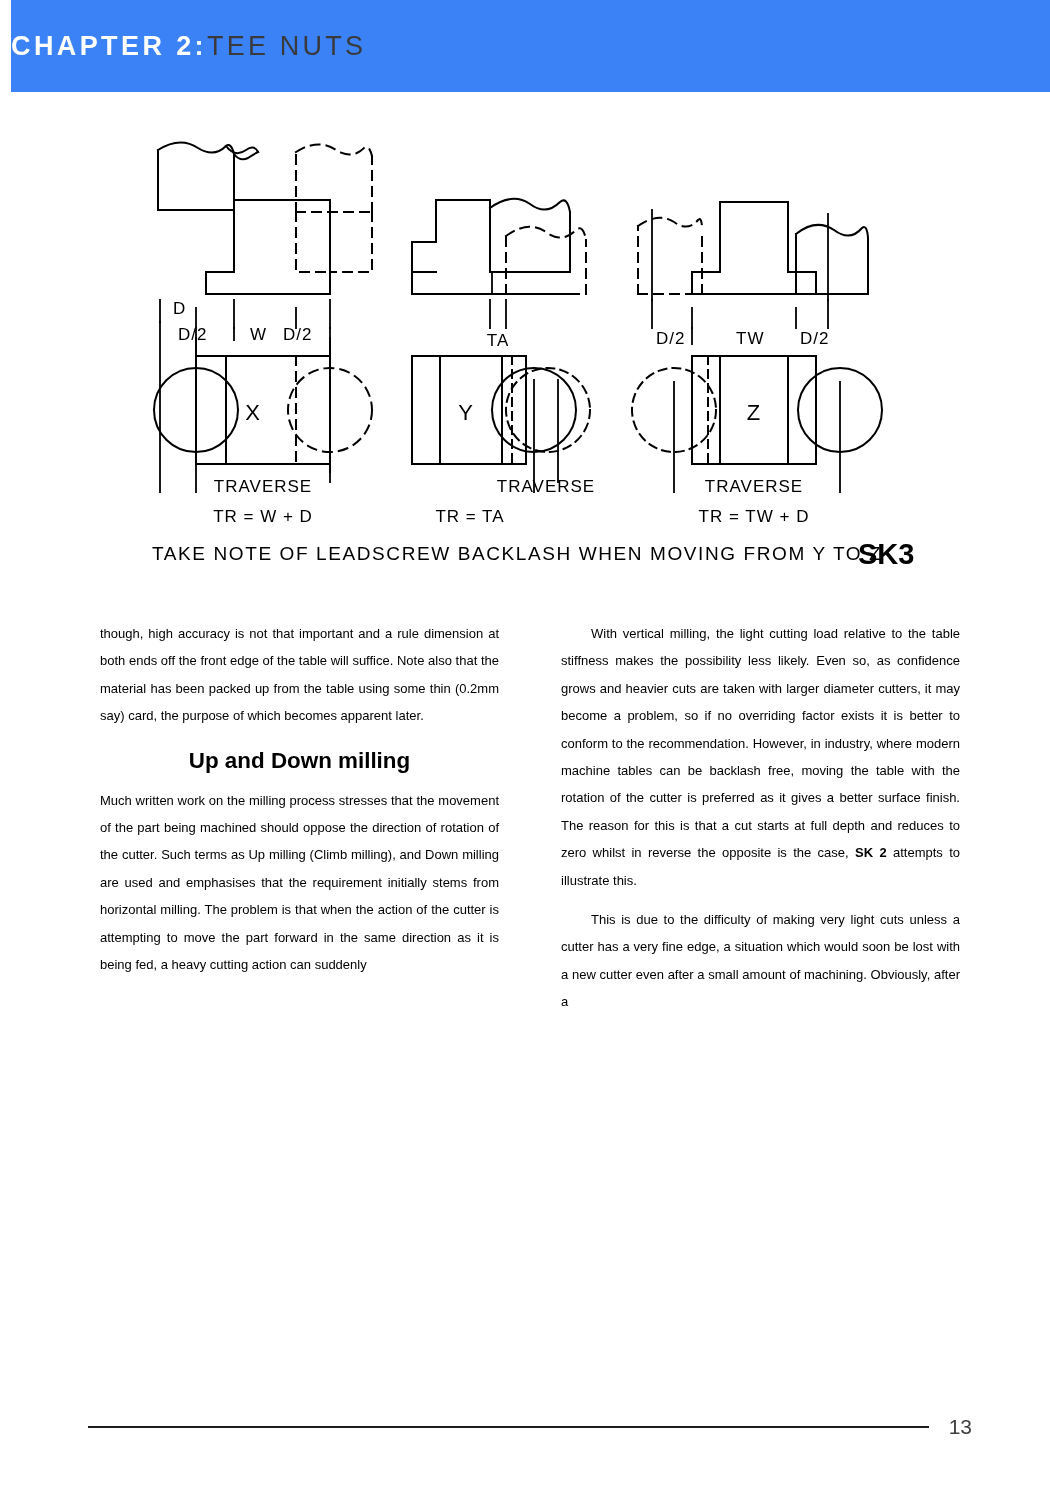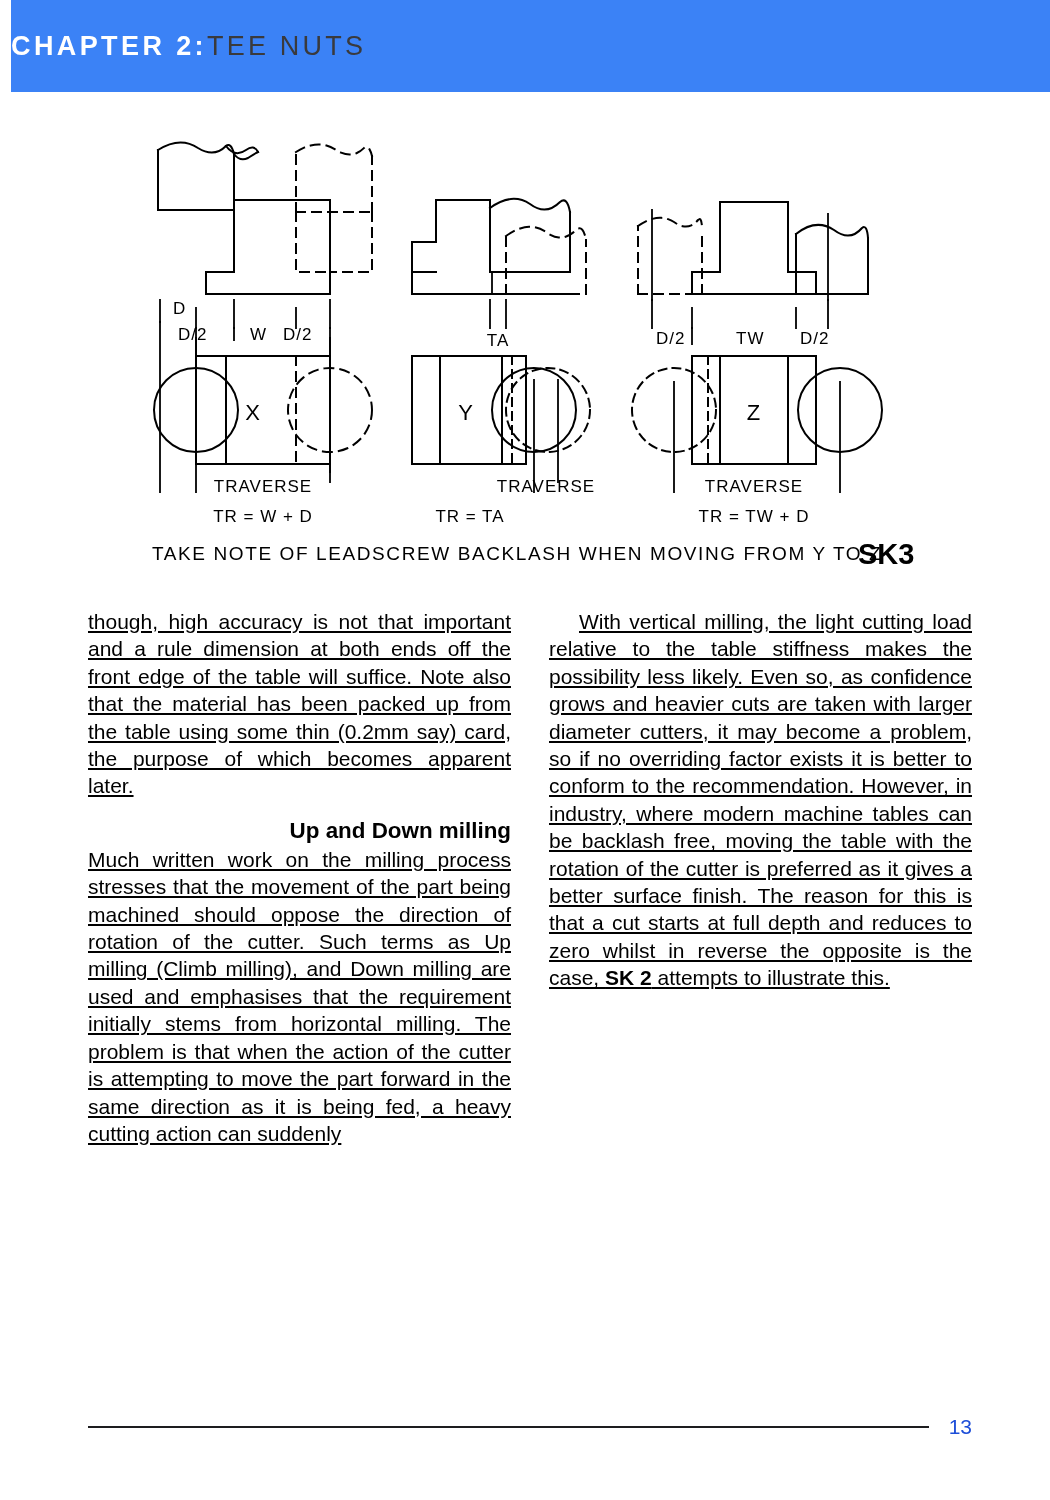--- a/index.html
+++ b/index.html
@@ -49,35 +49,34 @@
   
   .columns{
     position:absolute;
     top:608px; left:88px;
     width:884px;
     display:flex;
     gap:38px;
   }
   .col{ width:423px; }
   p{
-    margin:0;
-    font-size:21px;
+    margin:12px;
+    font-size:13px;
     line-height:27.4px;
     text-align:justify;
     text-justify:inter-word;
     hyphens:none;
-    text-decoration:underline;
   }
   p.indent{ text-indent:30px; }
   h2.section-head{
     margin:17px 0 1px 0;
     font-size:22.4px;
     font-weight:bold;
     line-height:28px;
-    text-align:right;
+    text-align:center;
   }
   b{ font-weight:bold; }
 
   
   .footer{
     position:absolute;
     left:88px; right:78px;
     bottom:58px;
     height:30px;
     display:flex;
@@ -85,21 +84,21 @@
     justify-content:flex-end;
     gap:20px;
   }
   .footer-rule{
     flex:1 1 auto;
     height:1.6px;
     background:#1d1d1f;
   }
   .page-number{
     font-size:21px;
-    color:#1d4ed8;
+    color:#404040;
     line-height:1;
     padding-bottom:2px;
   }
 </style>
 </head>
 <body>
 
 <div class="header-band">
   <div class="header-title">
     <span class="hdr-chapter">CHAPTER 2:</span>
@@ -287,20 +286,21 @@
 <div class="columns">
 
   <div class="col">
     <p>though, high accuracy is not that important and a rule dimension at both ends off the front edge of the table will suffice. Note also that the material has been packed up from the table using some thin (0.2mm say) card, the purpose of which becomes apparent later.</p>
     <h2 class="section-head">Up and Down milling</h2>
     <p>Much written work on the milling process stresses that the movement of the part being machined should oppose the direction of rotation of the cutter. Such terms as Up milling (Climb milling), and Down milling are used and emphasises that the requirement initially stems from horizontal milling. The problem is that when the action of the cutter is attempting to move the part forward in the same direction as it is being fed, a heavy cutting action can suddenly</p>
   </div>
 
   <div class="col">
     <p class="indent"><span>With vertical milling, the light cutting load relative to the table stiffness makes the possibility less likely. Even so, as confidence grows and heavier cuts are taken with larger diameter cutters, it may become a problem, so if no overriding factor exists it is better to conform to the recommendation. However, in industry, where modern machine tables can be backlash free, moving the table with the rotation of the cutter is preferred as it gives a better surface finish. The reason for this is that a cut starts at full depth and reduces to zero whilst in reverse the opposite is the case, </span><b>SK 2</b><span> attempts to illustrate this.</span></p>
+    <p class="indent">This is due to the difficulty of making very light cuts unless a cutter has a very fine edge, a situation which would soon be lost with a new cutter even after a small amount of machining. Obviously, after a</p>
   </div>
 
 </div>
 
 <div class="footer">
   <div class="footer-rule"></div>
   <div class="page-number">13</div>
 </div>
 
 </body></html>

